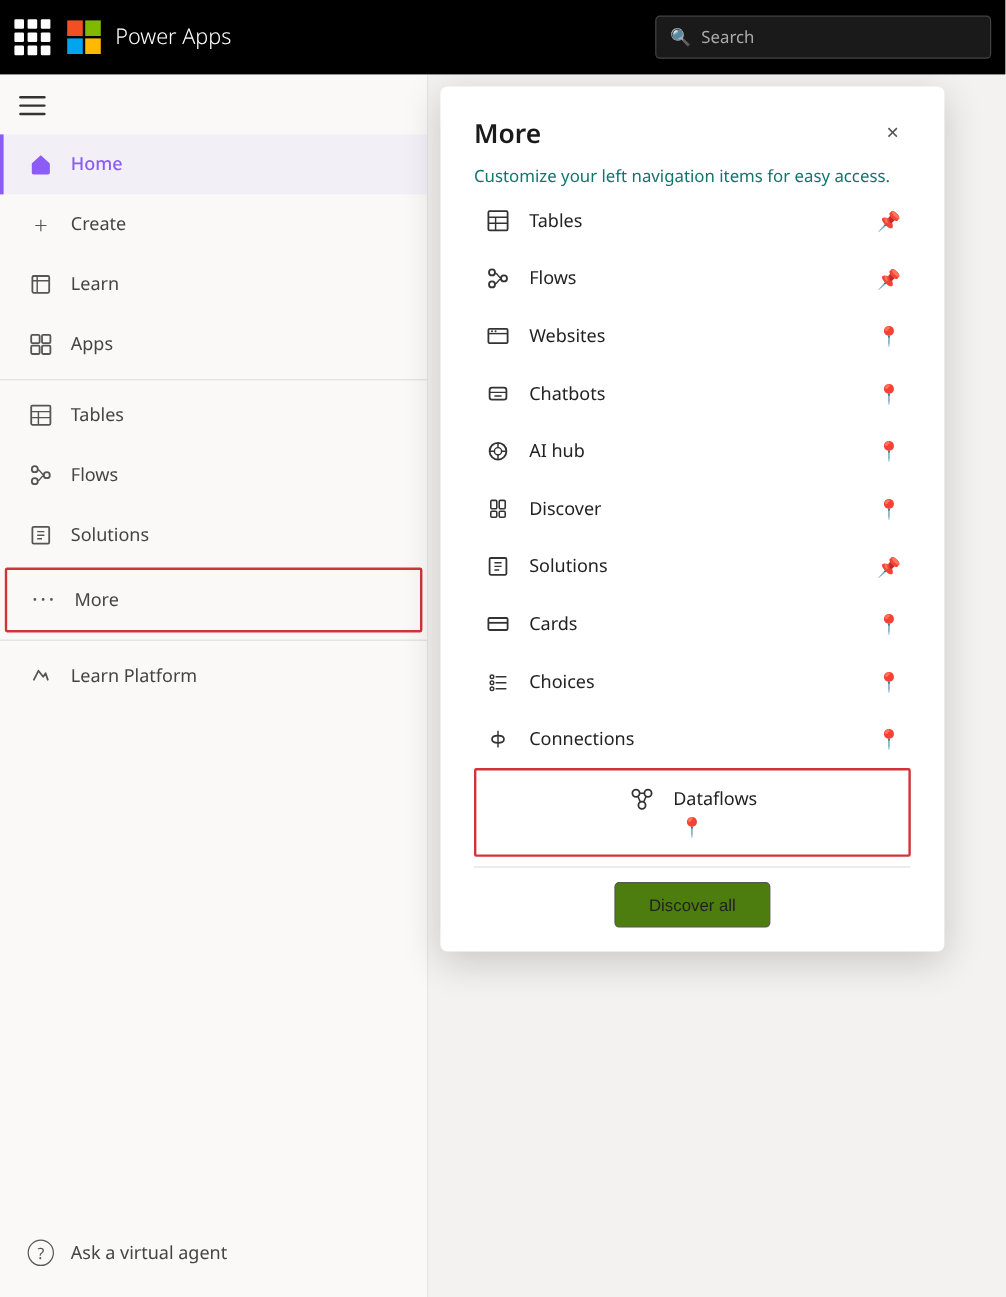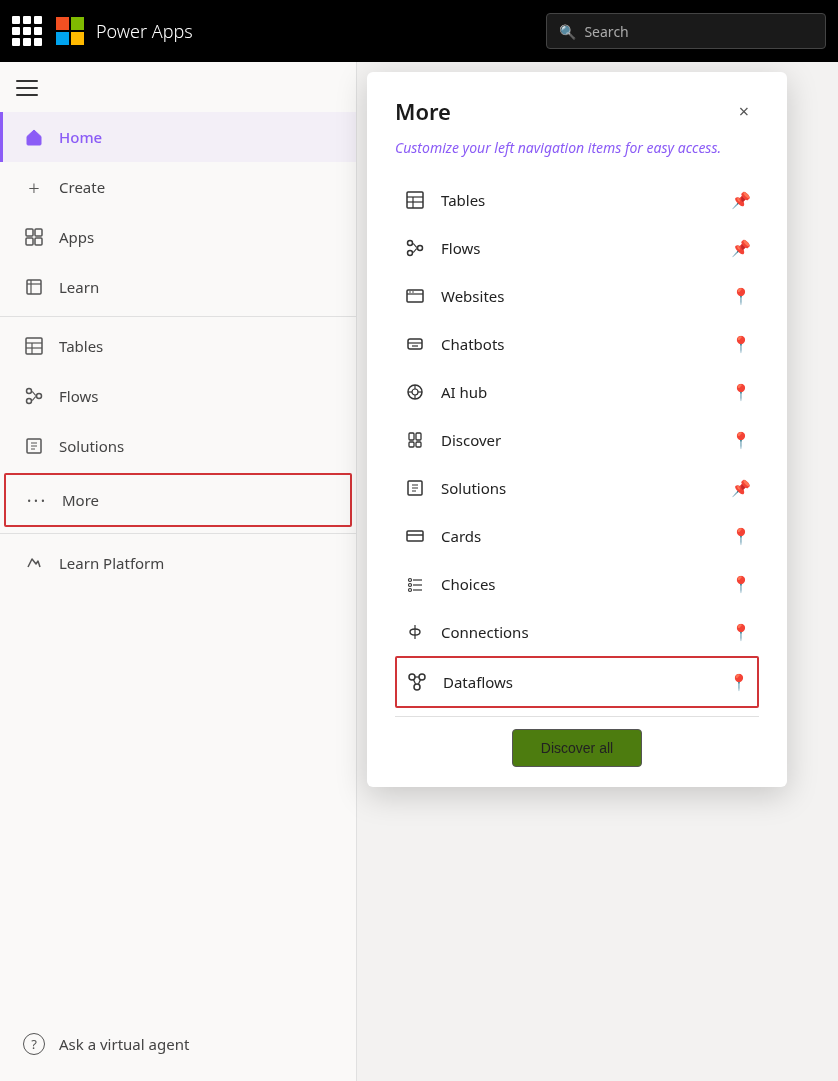--- a/index.html
+++ b/index.html
@@ -172,24 +172,23 @@
       display: flex;
       align-items: center;
       justify-content: center;
       cursor: pointer;
       font-size: 18px;
       color: #555;
       border-radius: 4px;
     }
     .panel-desc {
       font-size: 14px;
-      color: #8b5cf6;
-      margin-bottom: 18px;
+      color: #0f766e;
+      margin-bottom: 2px;
       line-height: 1.4;
-      font-style: italic;
     }
     .panel-item {
       display: flex;
       align-items: center;
       justify-content: space-between;
       padding: 12px 8px;
       cursor: pointer;
       border-radius: 4px;
     }
     .panel-item-left {
@@ -287,38 +286,38 @@
     </div>
 
     <div class="nav-item">
       <div class="nav-icon" style="font-size:20px;font-weight:300;color:#555;">+</div>
       <span>Create</span>
     </div>
 
     <div class="nav-item">
       <div class="nav-icon">
         <svg width="20" height="20" viewBox="0 0 20 20" fill="none">
+          <rect x="3" y="3" width="14" height="14" rx="1" stroke="#555" stroke-width="1.5" fill="none"></rect>
+          <line x1="3" y1="7" x2="17" y2="7" stroke="#555" stroke-width="1.2"></line>
+          <line x1="7" y1="3" x2="7" y2="17" stroke="#555" stroke-width="1.2"></line>
+        </svg>
+      </div>
+      <span>Learn</span>
+    </div>
+
+    <div class="nav-item">
+      <div class="nav-icon">
+        <svg width="20" height="20" viewBox="0 0 20 20" fill="none">
           <rect x="2" y="2" width="7" height="7" rx="1" stroke="#555" stroke-width="1.5" fill="none"></rect>
           <rect x="11" y="2" width="7" height="7" rx="1" stroke="#555" stroke-width="1.5" fill="none"></rect>
           <rect x="2" y="11" width="7" height="7" rx="1" stroke="#555" stroke-width="1.5" fill="none"></rect>
           <rect x="11" y="11" width="7" height="7" rx="1" stroke="#555" stroke-width="1.5" fill="none"></rect>
         </svg>
       </div>
       <span>Apps</span>
-    </div>
-
-    <div class="nav-item">
-      <div class="nav-icon">
-        <svg width="20" height="20" viewBox="0 0 20 20" fill="none">
-          <rect x="3" y="3" width="14" height="14" rx="1" stroke="#555" stroke-width="1.5" fill="none"></rect>
-          <line x1="3" y1="7" x2="17" y2="7" stroke="#555" stroke-width="1.2"></line>
-          <line x1="7" y1="3" x2="7" y2="17" stroke="#555" stroke-width="1.2"></line>
-        </svg>
-      </div>
-      <span>Learn</span>
     </div>
 
     <hr class="nav-divider">
 
     <div class="nav-item">
       <div class="nav-icon">
         <svg width="20" height="20" viewBox="0 0 20 20" fill="none">
           <rect x="2" y="2" width="16" height="16" rx="1" stroke="#555" stroke-width="1.5" fill="none"></rect>
           <line x1="2" y1="7" x2="18" y2="7" stroke="#555" stroke-width="1.2"></line>
           <line x1="2" y1="12" x2="18" y2="12" stroke="#555" stroke-width="1.2"></line>
@@ -527,21 +526,21 @@
             <svg width="20" height="20" viewBox="0 0 20 20" fill="none">
               <path d="M5 10 C5 6, 15 6, 15 10 C15 14, 5 14, 5 10" stroke="#333" stroke-width="1.4" fill="none"></path>
               <line x1="10" y1="3" x2="10" y2="17" stroke="#333" stroke-width="1.2"></line>
             </svg>
           </div>
           <span>Connections</span>
         </div>
         <span class="pin-icon">📍</span>
       </div>
 
-      <div class="panel-item dataflows-highlighted" style="border:2px solid #d13438; border-radius:2px;">
+      <div class="panel-item dataflows-highlighted" style="border:2px solid #d13438; border-radius:2px;flex-direction:column;">
         <div class="panel-item-left">
           <div class="panel-item-icon">
             <svg width="22" height="22" viewBox="0 0 22 22" fill="none">
               <circle cx="6" cy="6" r="3" stroke="#333" stroke-width="1.5" fill="none"></circle>
               <circle cx="16" cy="6" r="3" stroke="#333" stroke-width="1.5" fill="none"></circle>
               <circle cx="11" cy="16" r="3" stroke="#333" stroke-width="1.5" fill="none"></circle>
               <line x1="9" y1="6" x2="13" y2="6" stroke="#333" stroke-width="1.3"></line>
               <line x1="7.5" y1="8.5" x2="9.5" y2="13" stroke="#333" stroke-width="1.3"></line>
               <line x1="14.5" y1="8.5" x2="12.5" y2="13" stroke="#333" stroke-width="1.3"></line>
             </svg>

